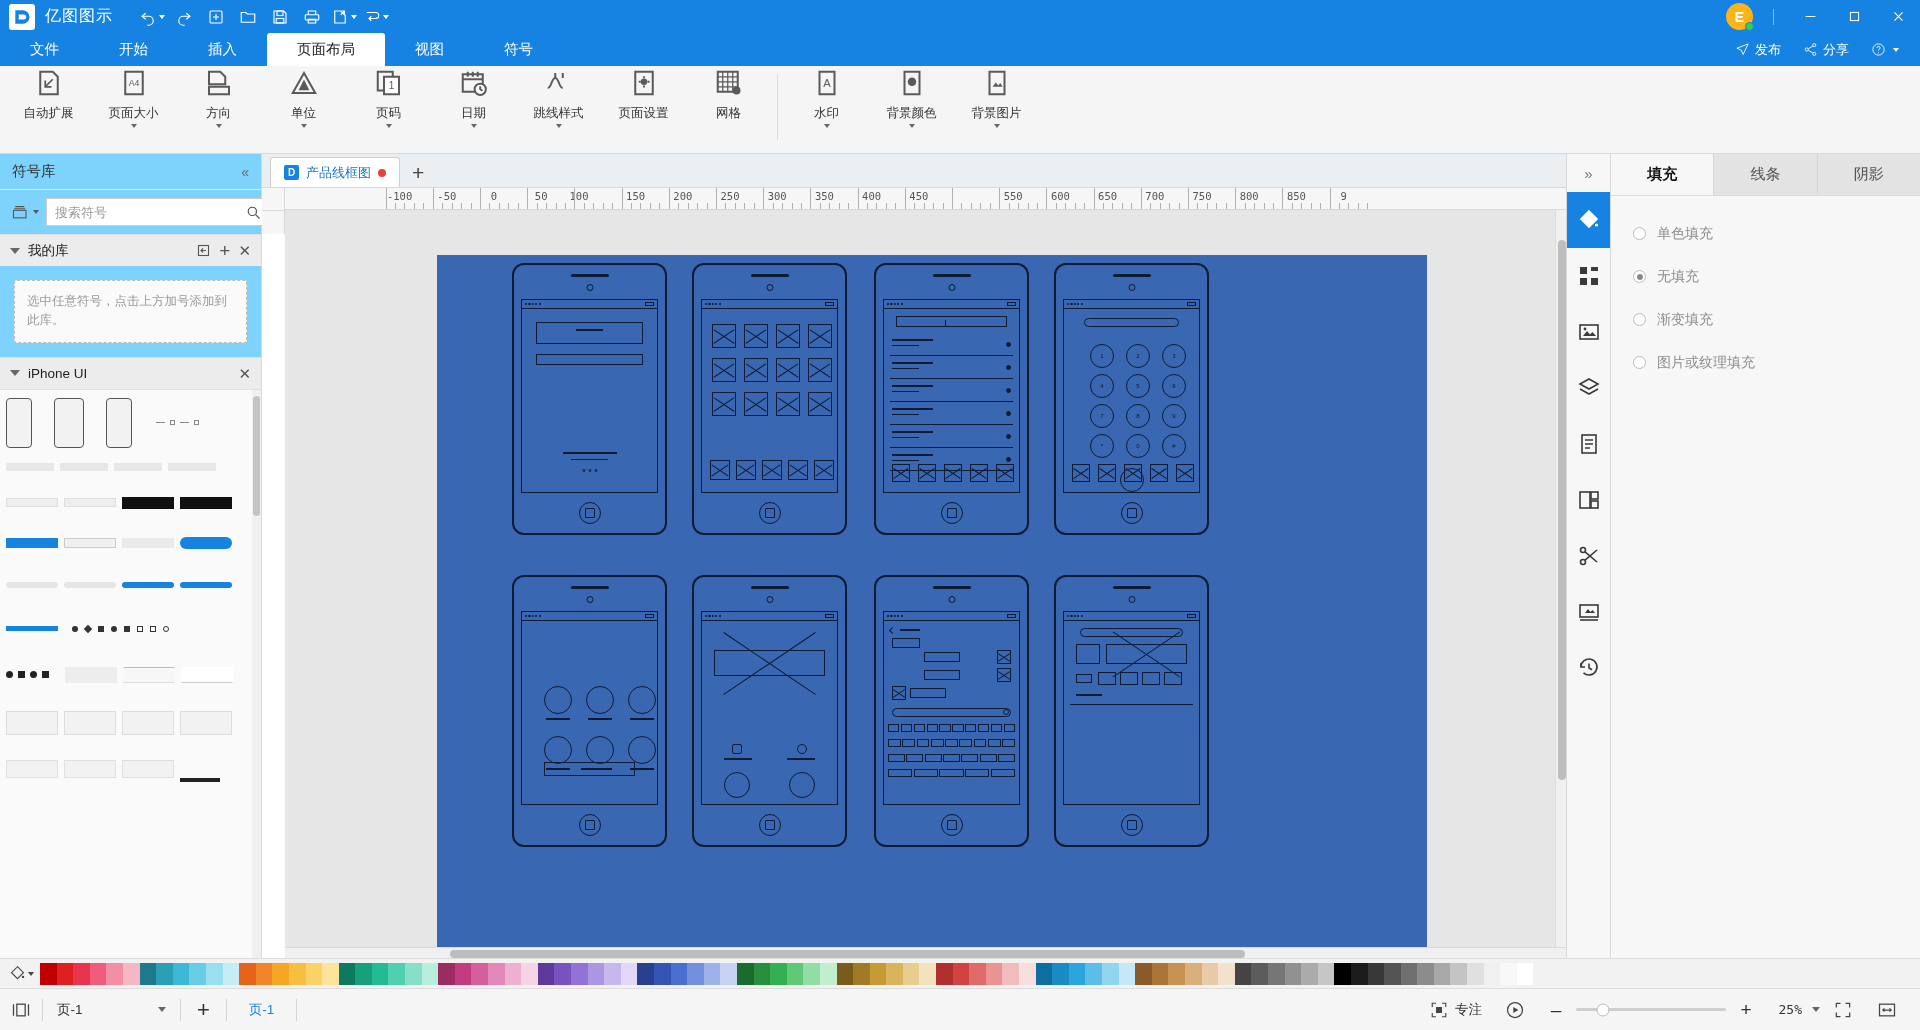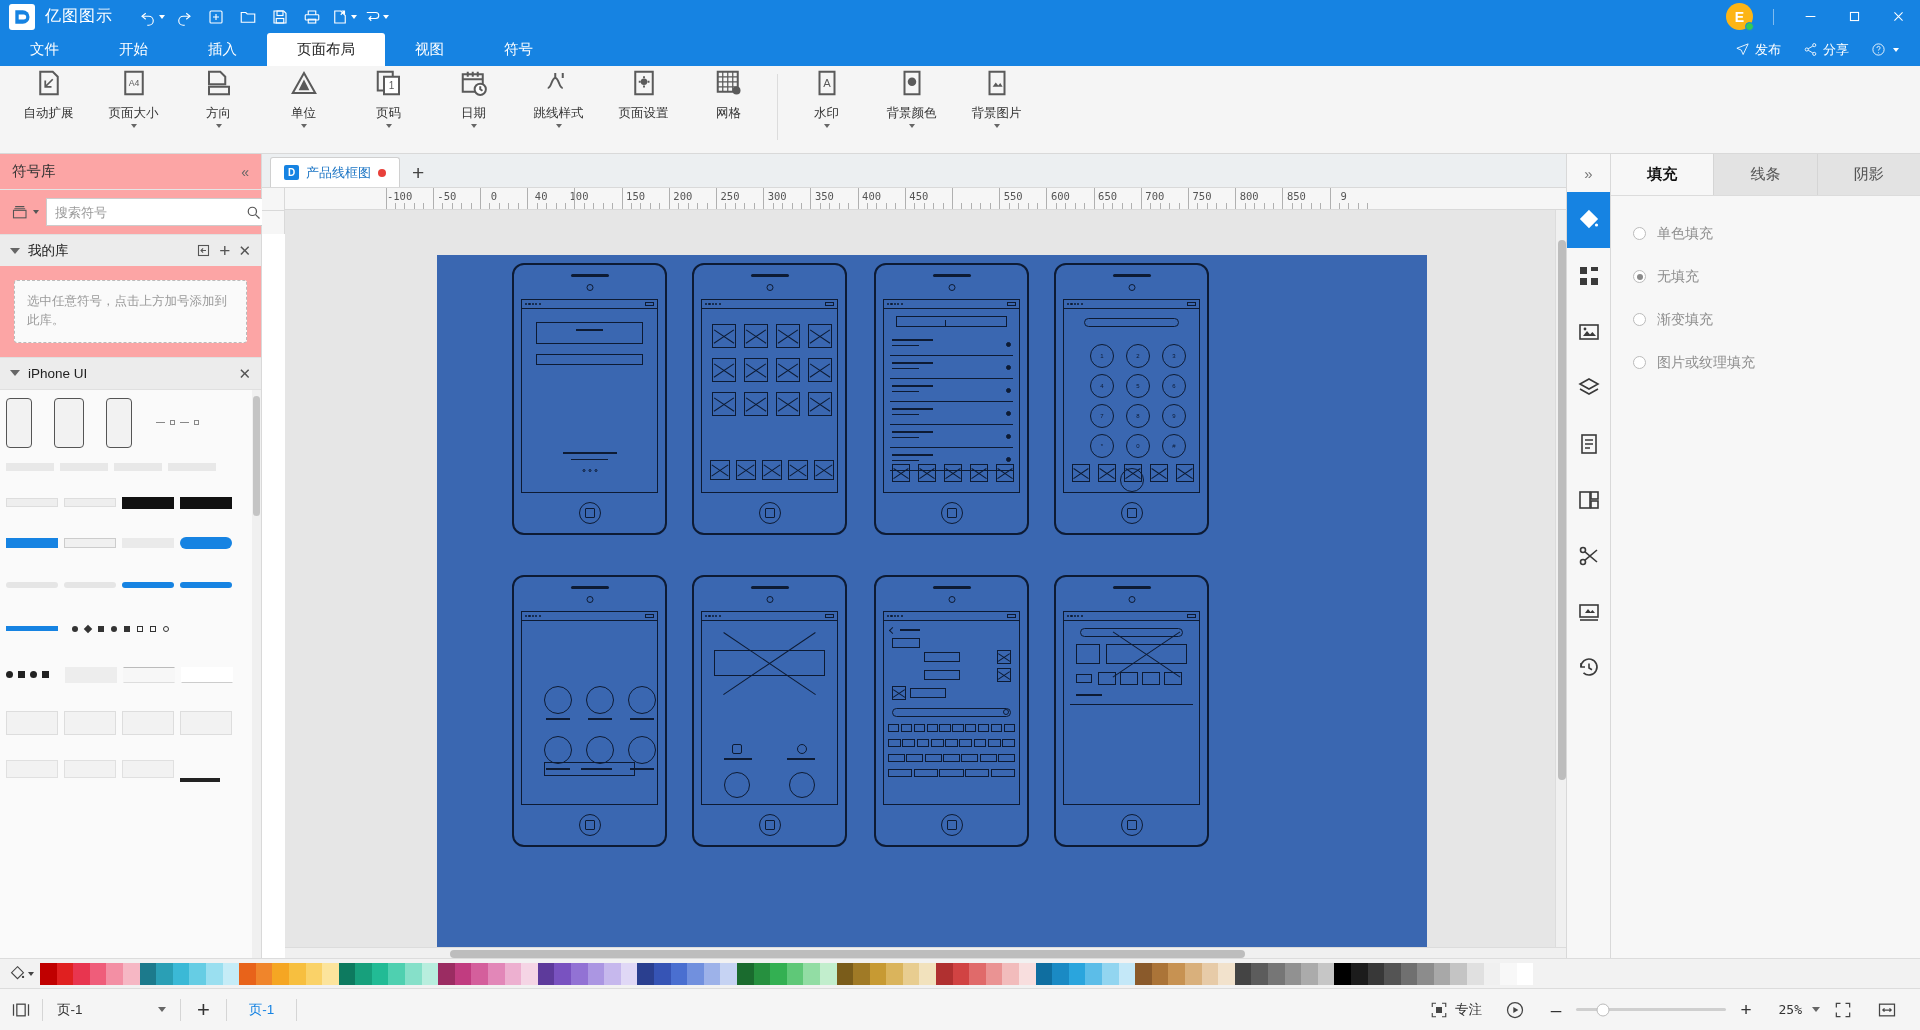--- a/index.html
+++ b/index.html
@@ -58,21 +58,21 @@
   .rb .lb { font-size:12.5px; color:#333; margin-top:6px; text-align:center; line-height:1.2;}
   .rb.wide { width:112px; }
   .rb-sep { width:1px; height:66px; background:#dcdcdc; margin:8px 6px 0 6px; }
   .rb .dd { width:0;height:0;border-left:3px solid transparent;border-right:3px solid transparent;
     border-top:4px solid #666; margin-top:3px; }
 
   
   .mainrow { flex:1; display:flex; min-height:0; }
 
   
-  .leftpanel { width:262px; background:#fca5a5; border-right:1px solid #d9d9d9;
+  .leftpanel { width:262px; background:#7dd3fc; border-right:1px solid #d9d9d9;
     display:flex;flex-direction:column; flex:0 0 262px; }
   .lp-head { height:36px; display:flex;align-items:center;justify-content:space-between;
     padding:0 12px; border-bottom:1px solid #e5e5e5; }
   .lp-title { font-size:14.5px; color:#333; }
   .lp-collapse { color:#666; font-size:14px; cursor:pointer; }
   .lp-search { height:44px; display:flex;align-items:center; padding:0 8px; gap:4px; }
   .lib-btn { display:flex;align-items:center;cursor:pointer; padding:3px; }
   .lib-btn svg { width:20px;height:18px;stroke:#555;fill:none;stroke-width:1.3; }
   .search-wrap { flex:1; height:28px; border:1px solid #ccc; background:#fff; display:flex;
     align-items:center; }
@@ -683,21 +683,21 @@
               <div class="tk" style="left: 157.24px; top: 15px; height: 7px;"></div>
               <div class="tk" style="left: 166.68px; top: 15px; height: 7px;"></div>
               <div class="tk" style="left: 176.12px; top: 15px; height: 7px;"></div>
               <div class="tk" style="left: 185.56px; top: 15px; height: 7px;"></div>
               <div class="lbl" style="left: 209px;">0</div>
               <div class="tk" style="left: 195px; height: 22px;"></div>
               <div class="tk" style="left: 204.44px; top: 15px; height: 7px;"></div>
               <div class="tk" style="left: 213.88px; top: 15px; height: 7px;"></div>
               <div class="tk" style="left: 223.32px; top: 15px; height: 7px;"></div>
               <div class="tk" style="left: 232.76px; top: 15px; height: 7px;"></div>
-              <div class="lbl" style="left: 256.2px;">40</div>
+              <div class="lbl" style="left: 256.2px;">50</div>
               <div class="tk" style="left: 242.2px; height: 22px;"></div>
               <div class="tk" style="left: 251.64px; top: 15px; height: 7px;"></div>
               <div class="tk" style="left: 261.08px; top: 15px; height: 7px;"></div>
               <div class="tk" style="left: 270.52px; top: 15px; height: 7px;"></div>
               <div class="tk" style="left: 279.96px; top: 15px; height: 7px;"></div>
               <div class="lbl" style="left: 294px;">100</div>
               <div class="tk" style="left: 289.4px; height: 22px;"></div>
               <div class="tk" style="left: 298.84px; top: 15px; height: 7px;"></div>
               <div class="tk" style="left: 308.28px; top: 15px; height: 7px;"></div>
               <div class="tk" style="left: 317.72px; top: 15px; height: 7px;"></div>

